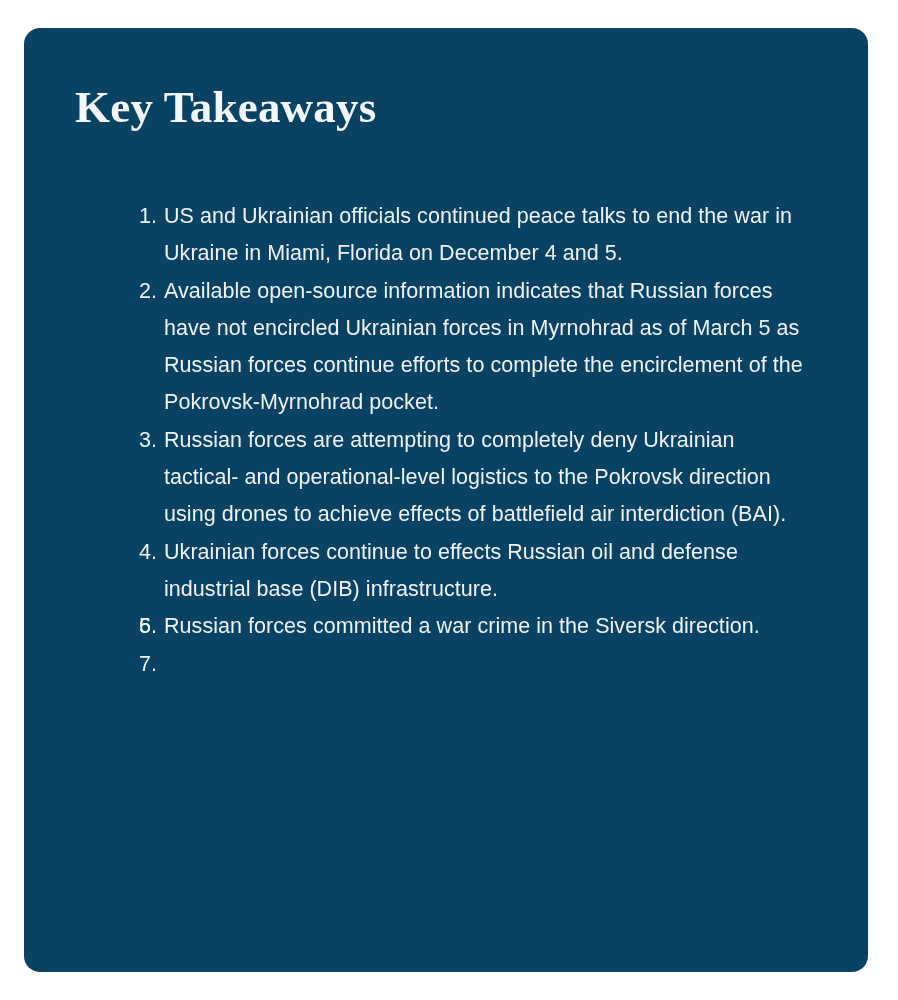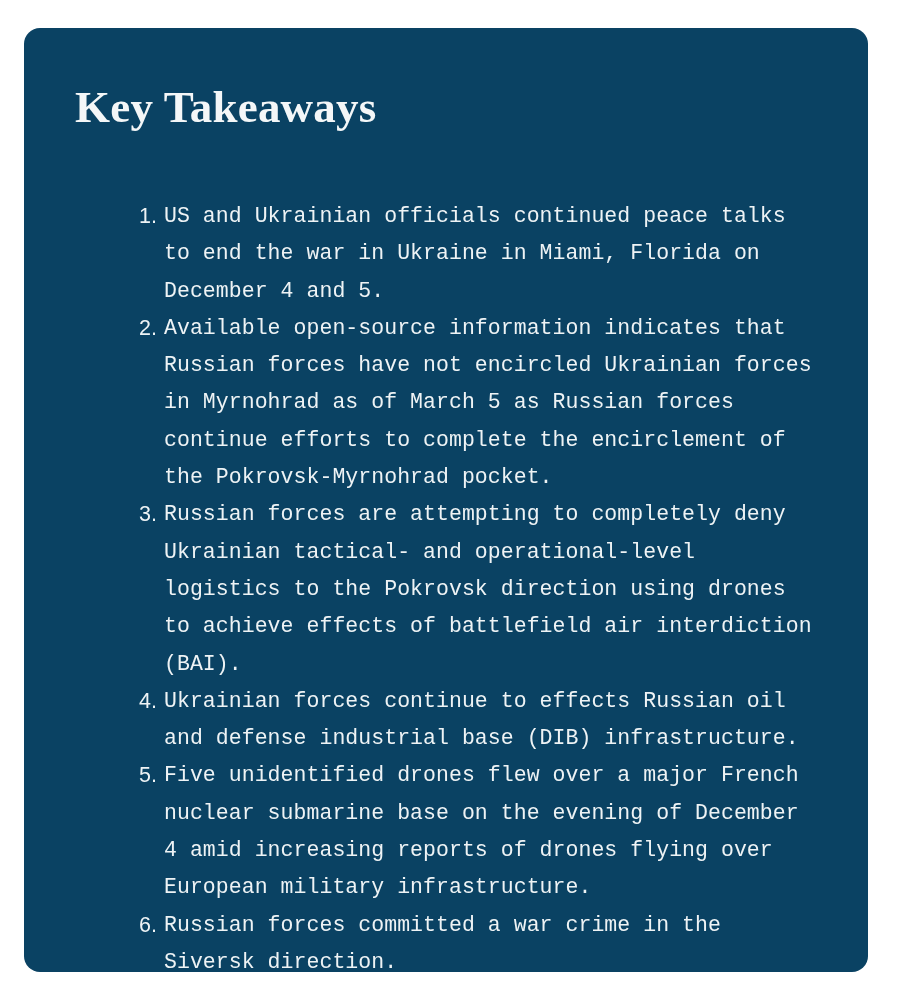--- a/index.html
+++ b/index.html
@@ -74,21 +74,20 @@
     top: 0;
     width: 82px;
     text-align: right;
     font-size: 21.5px;
     line-height: 37.3px;
     color: #eef3f5;
   }
 
   .takeaway-text {
     display: block;
-    font-family: Liberation Mono, monospace;
   }
 </style>
 </head>
 <body>
 
 <div class="page">
   <div class="takeaways-card">
 
     <h1 class="card-title">Key Takeaways</h1>
 
@@ -109,21 +108,20 @@
         <span class="takeaway-text">Russian forces are attempting to completely deny Ukrainian tactical- and operational-level logistics to the Pokrovsk direction using drones to achieve effects of battlefield air interdiction (BAI).</span>
       </li>
 
       <li class="takeaway-item">
         <span class="takeaway-num">4.</span>
         <span class="takeaway-text">Ukrainian forces continue to effects Russian oil and defense industrial base (DIB) infrastructure.</span>
       </li>
 
       <li class="takeaway-item">
         <span class="takeaway-num">5.</span>
-        <span class="takeaway-text">Five unidentified drones flew over a major French nuclear submarine base on the evening of December 4 amid increasing reports of drones flying over European military infrastructure.</span>
       </li>
 
       <li class="takeaway-item">
         <span class="takeaway-num">6.</span>
         <span class="takeaway-text">Russian forces committed a war crime in the Siversk direction.</span>
       </li>
 
       <li class="takeaway-item">
         <span class="takeaway-num">7.</span>
       </li>

